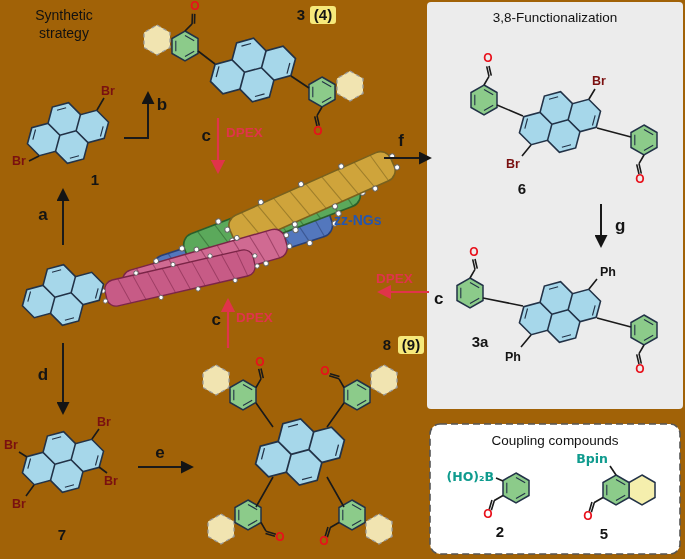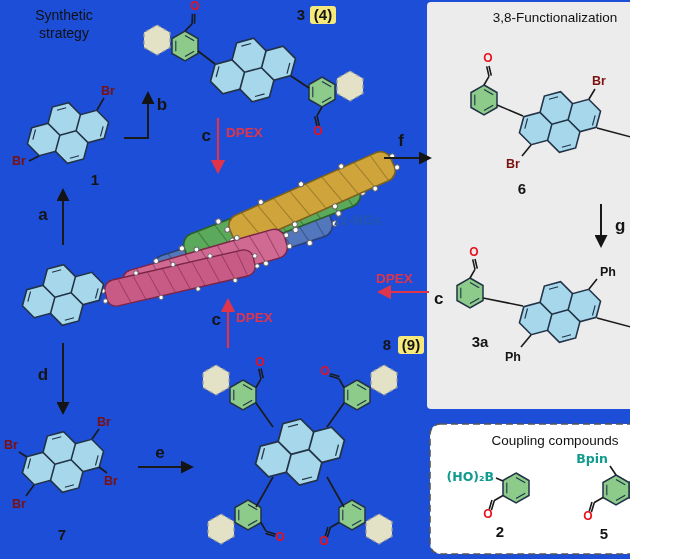--- a/index.html
+++ b/index.html
@@ -1,16 +1,16 @@
 <!DOCTYPE html>
 <html><head>
 <meta charset="utf-8">
 <style>
   html,body{margin:0;padding:0;background:#fff}
-  .fig{position:relative;width:630px;height:559px;background:#1d4ed8;font-family:"Liberation Sans",sans-serif;overflow:hidden}
+  .fig{position:relative;width:685px;height:559px;background:#a16207;font-family:"Liberation Sans",sans-serif;overflow:hidden}
   svg{display:block}
   text{font-family:"Liberation Sans","DejaVu Sans",sans-serif}
   .t-caption{font-size:14px;fill:#111}
   .t-title{font-size:13.5px;fill:#111}
   .t-step{font-size:17px;font-weight:bold;fill:#141414}
   .t-cmpd{font-size:15px;font-weight:bold;fill:#141414}
   .t-dpex{font-size:13.5px;font-weight:bold;fill:#e0344a}
   .t-o{font-size:12px;font-weight:bold;fill:#e8111c}
   .t-br{font-size:12.5px;font-weight:bold;fill:#7a1010}
   .t-ph{font-size:12.5px;font-weight:bold;fill:#141414}

